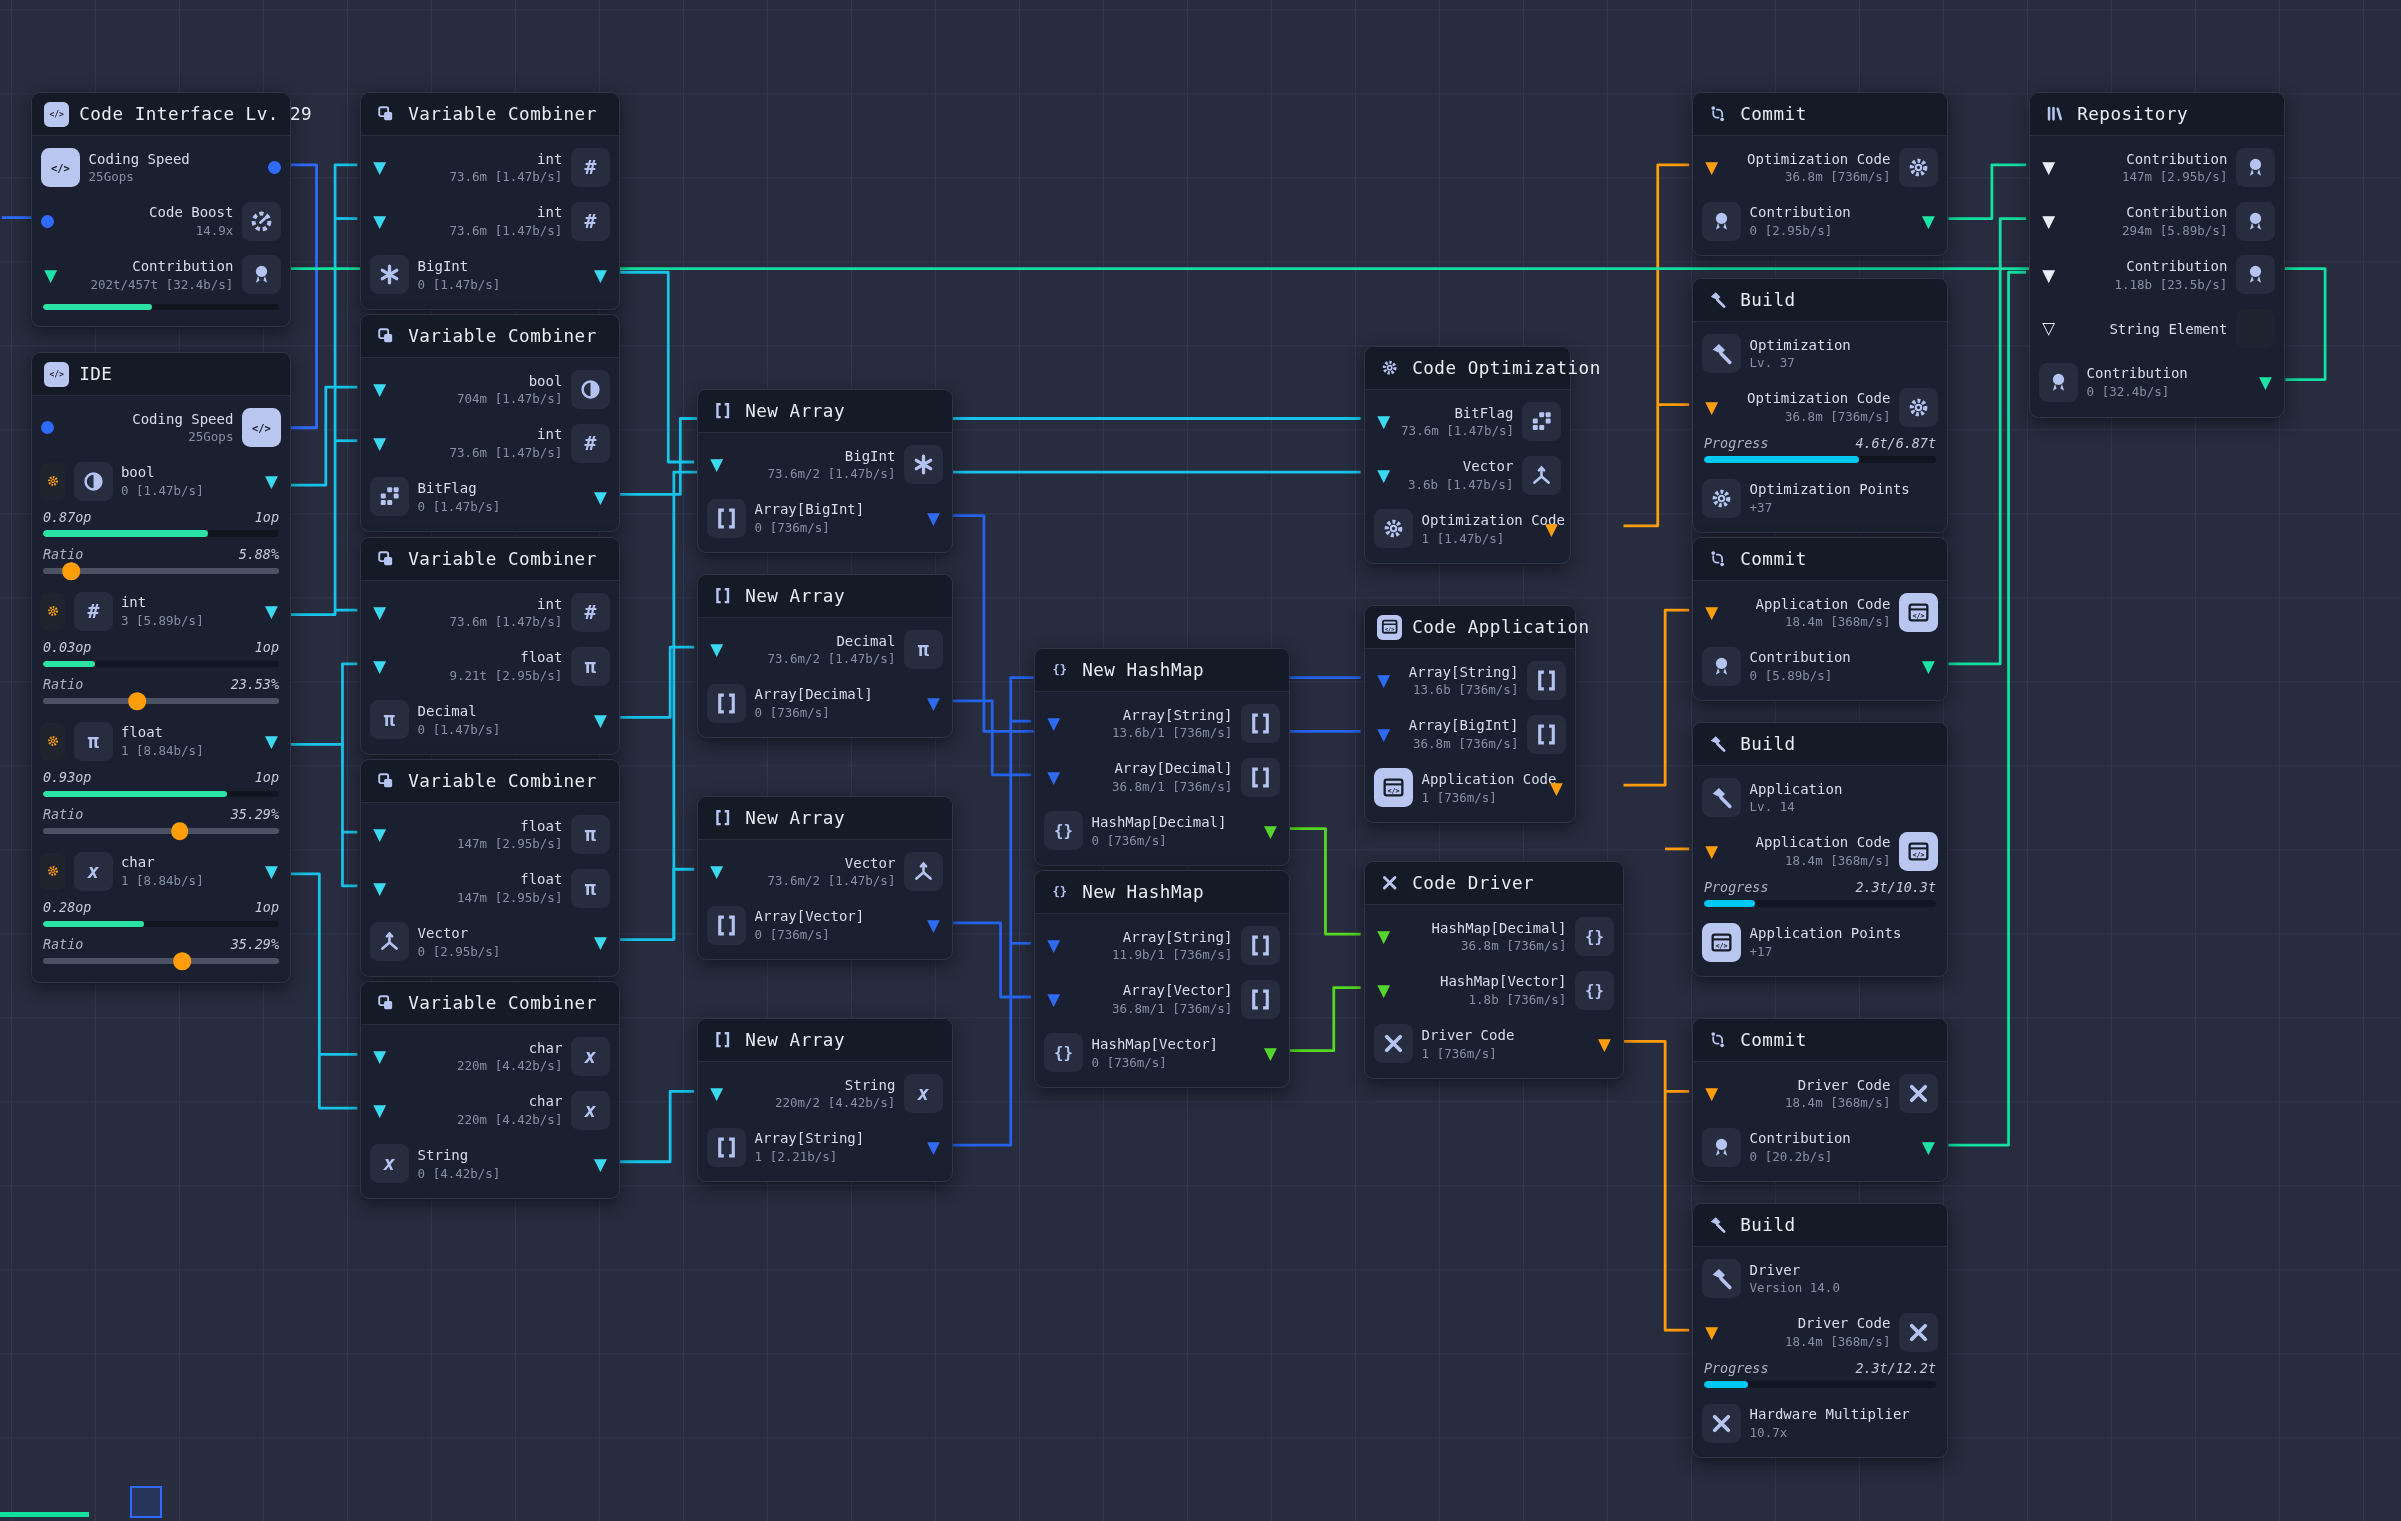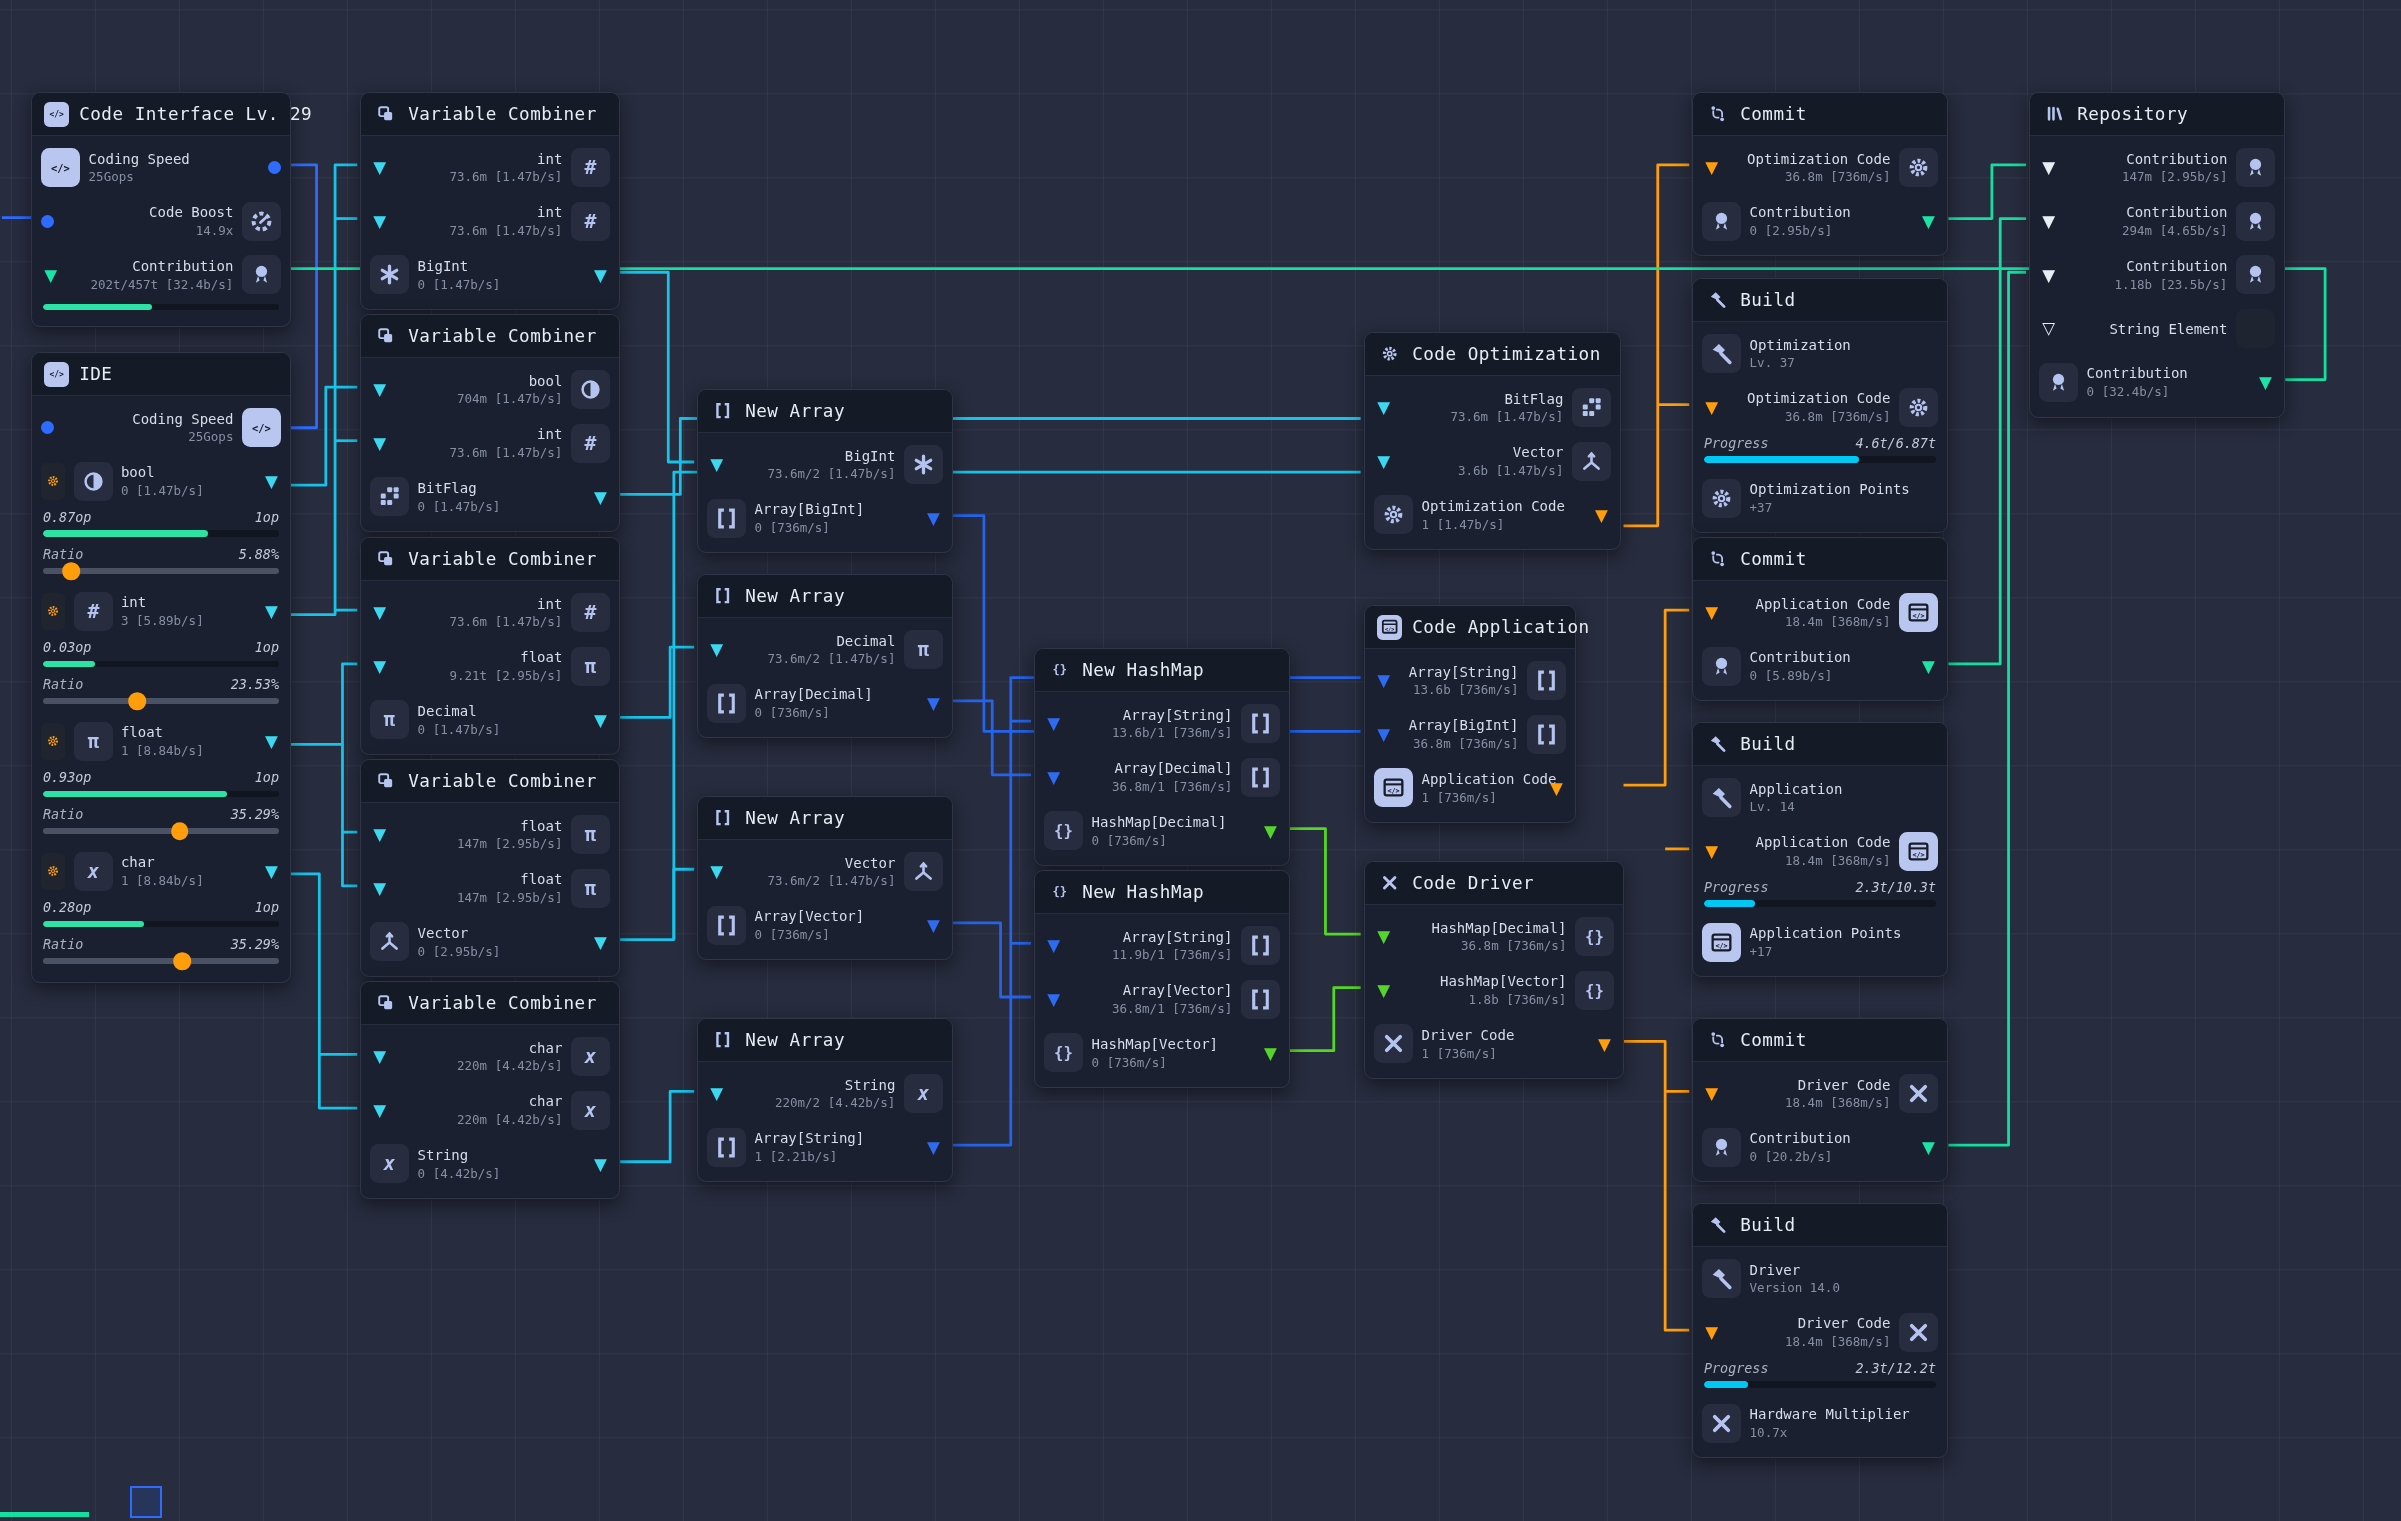--- a/index.html
+++ b/index.html
@@ -852,21 +852,21 @@
             </svg>
           </span>
           <div class="tb">
             <div class="lb">HashMap[Vector]</div>
             <div class="vl">0 [736m/s]</div>
           </div>
           <span class="port" style="color: rgb(85, 213, 44);">▼</span>
         </div>
       </div>
     </div>
-    <div class="node" style="left: 1364px; top: 332px; width: 257px;">
+    <div class="node" style="left: 1364px; top: 346px; width: 207px;">
       <div class="hdr">
         <span class="hic">
           <svg viewBox="0 0 21 21" width="19.4" height="19.4">
             <use href="#i-gearwrench"></use>
           </svg>
         </span>
         <span class="ttl">Code Optimization</span>
       </div>
       <div class="body">
         <div class="row">
@@ -1289,21 +1289,21 @@
           <span class="ib">
             <svg viewBox="0 0 27 27" width="25" height="25">
               <use href="#i-medal"></use>
             </svg>
           </span>
         </div>
         <div class="row">
           <span class="port" style="color: rgb(233, 237, 244);">▼</span>
           <div class="tb r">
             <div class="lb">Contribution</div>
-            <div class="vl">294m [4.65b/s]</div>
+            <div class="vl">294m [5.89b/s]</div>
           </div>
           <span class="ib">
             <svg viewBox="0 0 27 27" width="25" height="25">
               <use href="#i-medal"></use>
             </svg>
           </span>
         </div>
         <div class="row">
           <span class="port" style="color: rgb(233, 237, 244);">▼</span>
           <div class="tb r">

